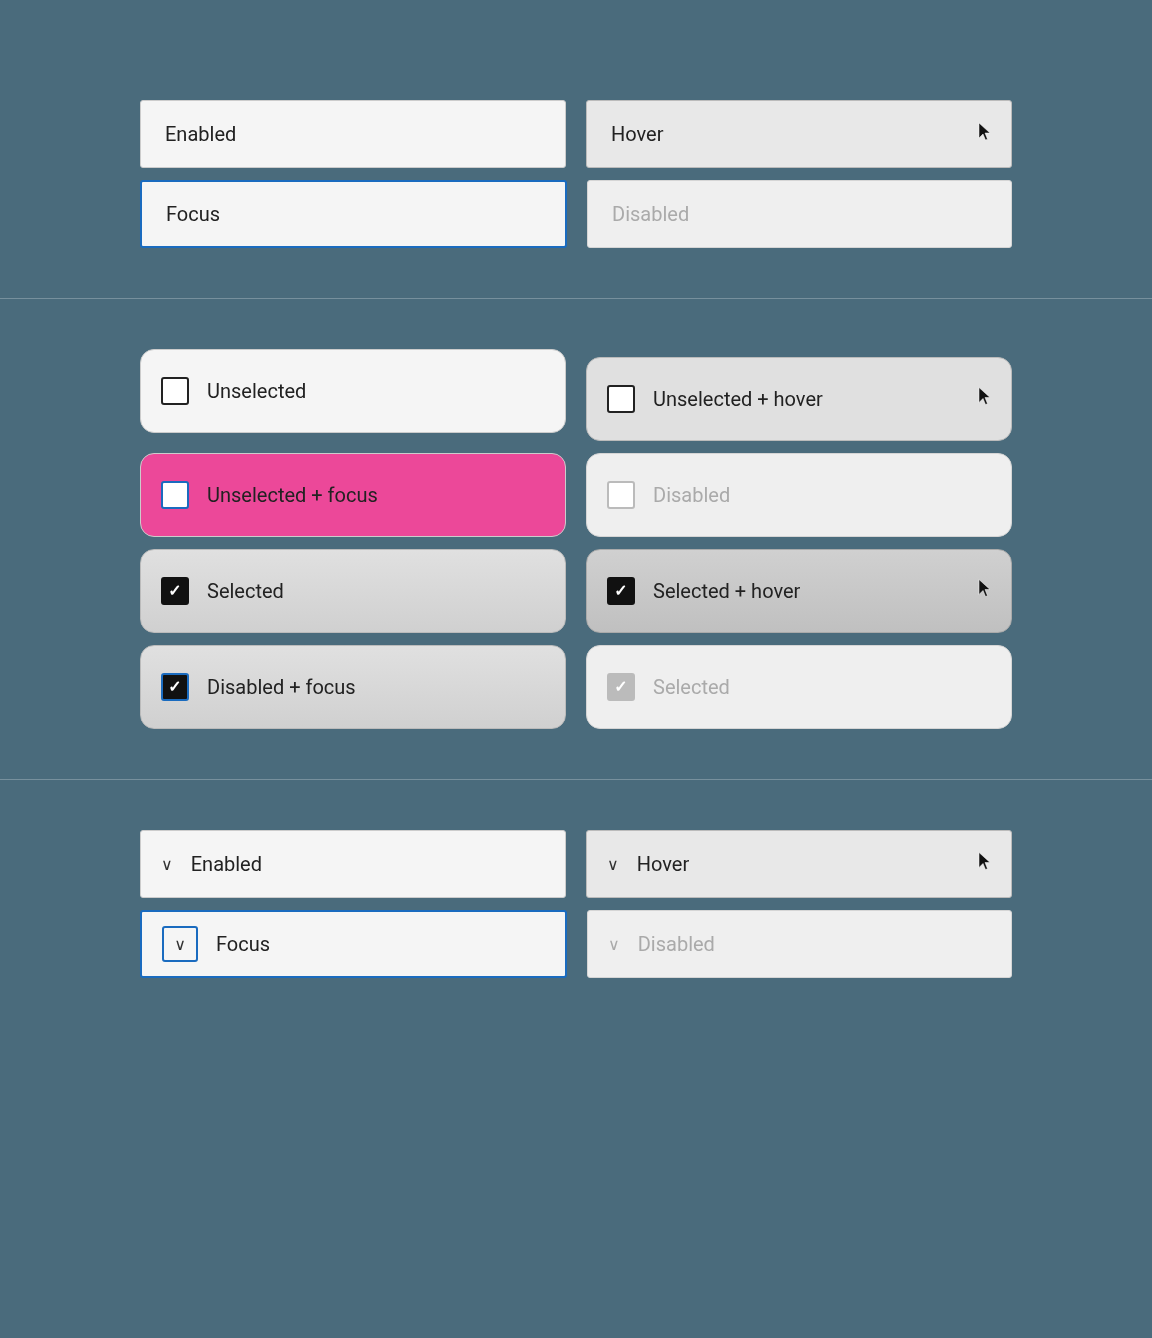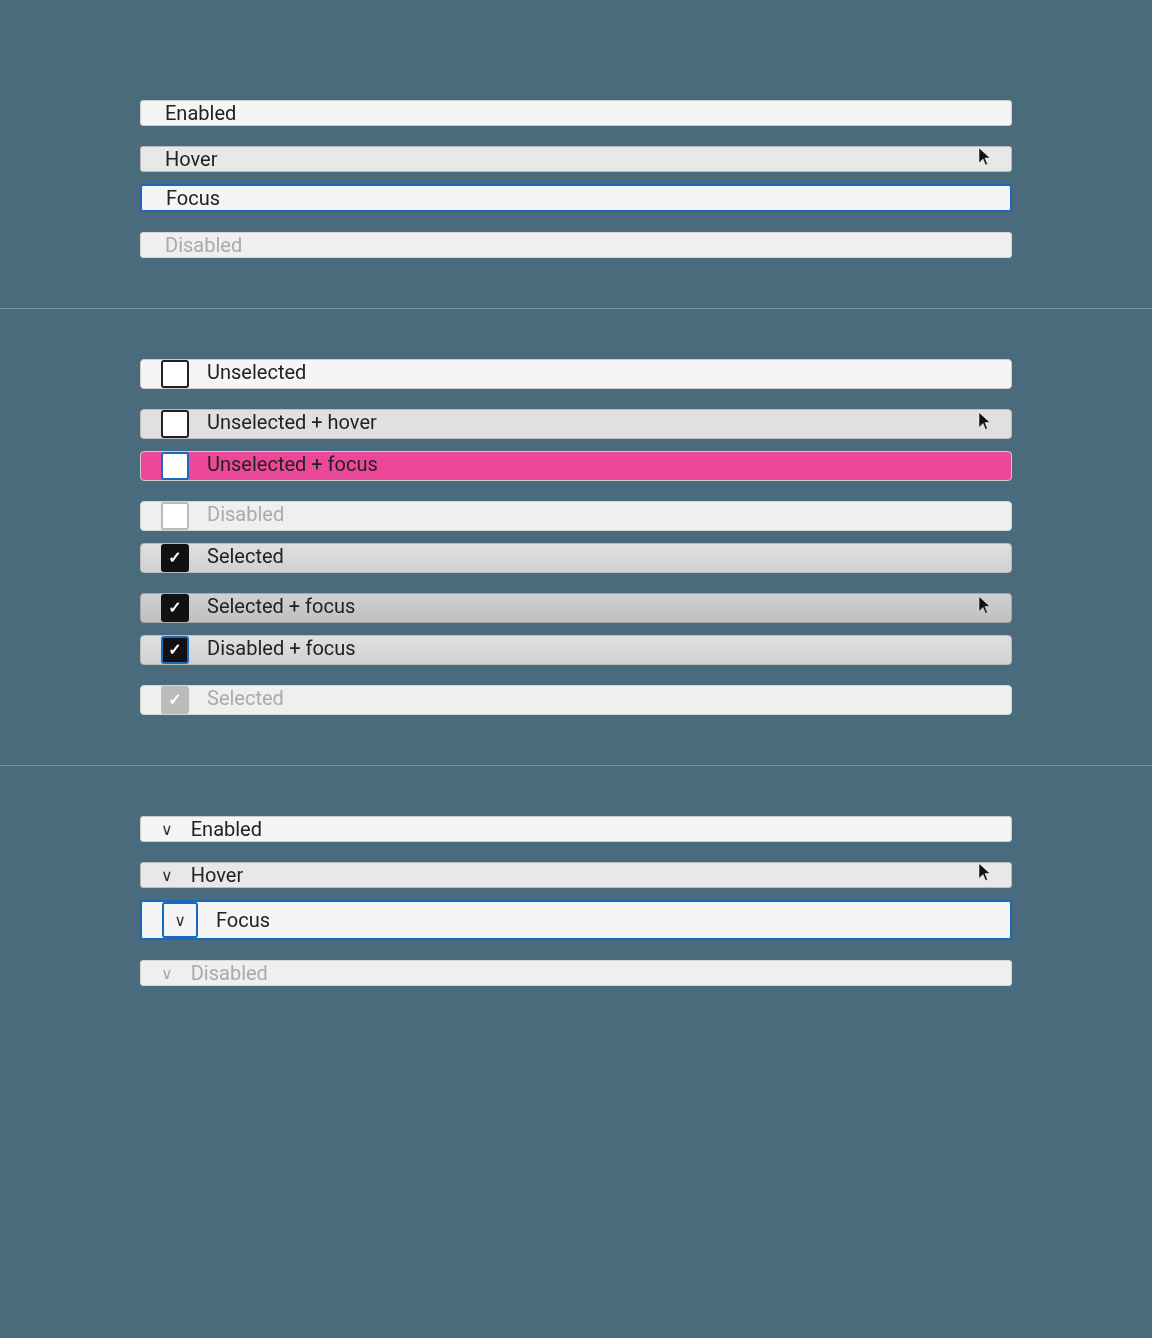--- a/index.html
+++ b/index.html
@@ -29,21 +29,21 @@
     }
 
     .section-divider {
       border: none;
       border-top: 1px solid rgba(255,255,255,0.25);
       margin: 10px 0;
     }
 
     .row {
       display: flex;
-      flex-direction: column;
+      flex-direction: row;
       gap: 20px;
     }
 
     
     .input-box {
       flex: 1;
       height: 68px;
       background: #f5f5f5;
       border: 1px solid #ccc;
       border-radius: 3px;
@@ -76,35 +76,37 @@
       right: 20px;
       top: 50%;
       transform: translateY(-50%);
       font-size: 18px;
       color: #333;
     }
 
     
     .checkbox-box {
       flex: 1;
-      height: 74px;
+      height: 84px;
       background: #f5f5f5;
       border: 1px solid #ccc;
-      border-radius: 4px;
-      display: flex;
+      border-radius: 14px;
+      display: flex;
+      align-items: center;
       padding: 0 20px;
       gap: 18px;
       font-size: 20px;
       color: #222;
       position: relative;
     }
 
     .checkbox-box.hover {
       background: #e0e0e0;
       border-color: #bbb;
+      margin-top: 8px;
     }
 
     .checkbox-box.selected {
       background: linear-gradient(180deg, #e0e0e0 0%, #d0d0d0 100%);
       border-color: #bbb;
     }
 
     .checkbox-box.selected-hover {
       background: linear-gradient(180deg, #d0d0d0 0%, #c0c0c0 100%);
       border-color: #aaa;
@@ -307,21 +309,21 @@
       <div class="checkbox-box selected">
         <div class="cb checked">
           <span class="checkmark">✓</span>
         </div>
         <span>Selected</span>
       </div>
       <div class="checkbox-box selected-hover">
         <div class="cb checked">
           <span class="checkmark">✓</span>
         </div>
-        <span>Selected + focus</span>
+        <span>Selected + hover</span>
         <span class="arrow-cursor">
           <svg width="18" height="22" viewBox="0 0 18 22" fill="none" xmlns="http://www.w3.org/2000/svg">
             <path d="M2 2L2 17L6 13L8.5 19L10.5 18.2L8 12L13 12L2 2Z" fill="#111" stroke="#fff" stroke-width="0.5"></path>
           </svg>
         </span>
       </div>
     </div>
 
     <div class="row">
       <div class="checkbox-box selected-focus">

